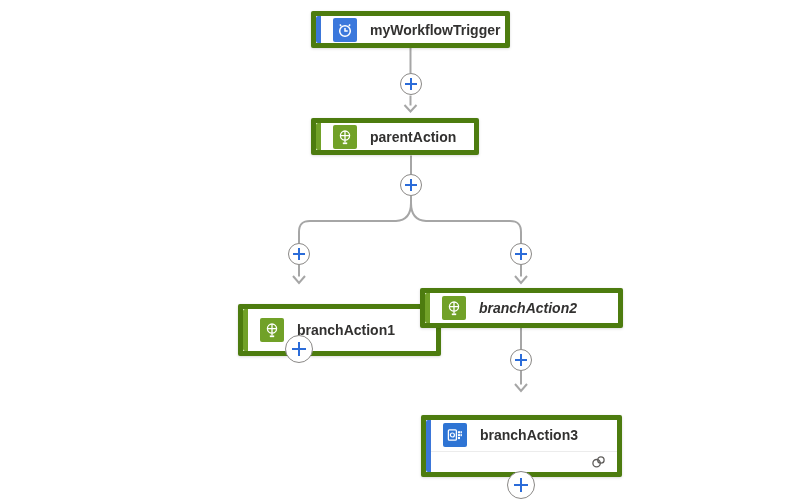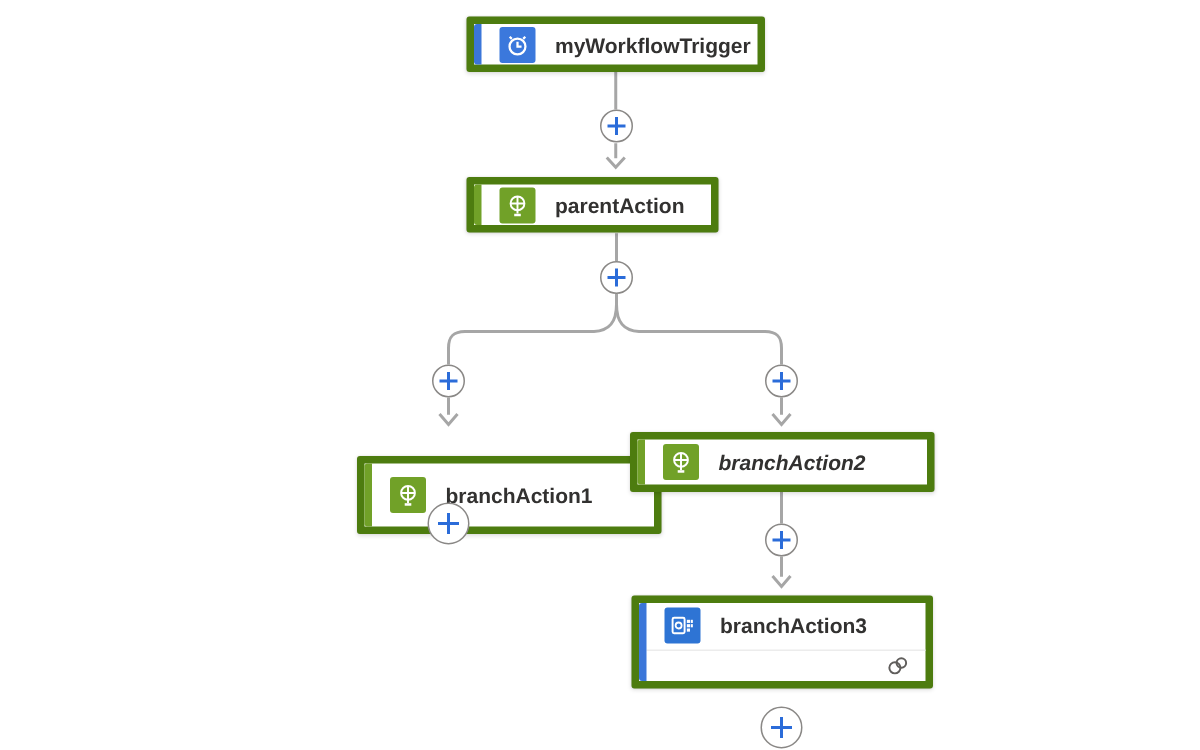--- a/index.html
+++ b/index.html
@@ -129,21 +129,21 @@
         <path d="M12 6 V15.2 M7.4 10.6 H16.6"></path>
         <path d="M12 15.2 V17.4"></path>
         <path d="M9.8 18.3 H14.2" stroke-width="1.7"></path>
       </svg>
     </span>
     <span class="label">branchAction2</span>
   </div>
 
   <div class="plus plus-sm" style="left:510px;top:349px;"></div>
 
-  <div class="node node-col" style="left:421px;top:397px;width:201px;height:62px;justify-content:flex-end;">
+  <div class="node node-col" style="left:421px;top:415px;width:201px;height:62px;justify-content:flex-end;">
     <span class="accent accent-blue"></span>
     <div class="mainrow">
       <span class="iconbox icon-blue3">
         <svg width="24" height="24" viewBox="0 0 24 24" fill="none">
           <rect x="5.4" y="6.8" width="8" height="10.4" rx="1" stroke="#ffffff" stroke-width="1.3"></rect>
           <circle cx="9.4" cy="12" r="2" stroke="#ffffff" stroke-width="1.2"></circle>
           <g fill="#ffffff">
             <rect x="14.9" y="8.2" width="2.1" height="2.1"></rect>
             <rect x="17.5" y="8.2" width="1.4" height="2.1"></rect>
             <rect x="14.9" y="11.1" width="2.1" height="2.1"></rect>

